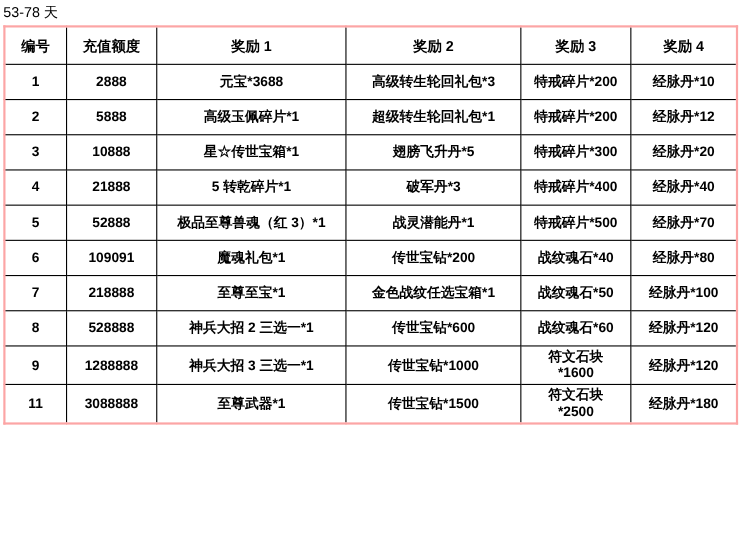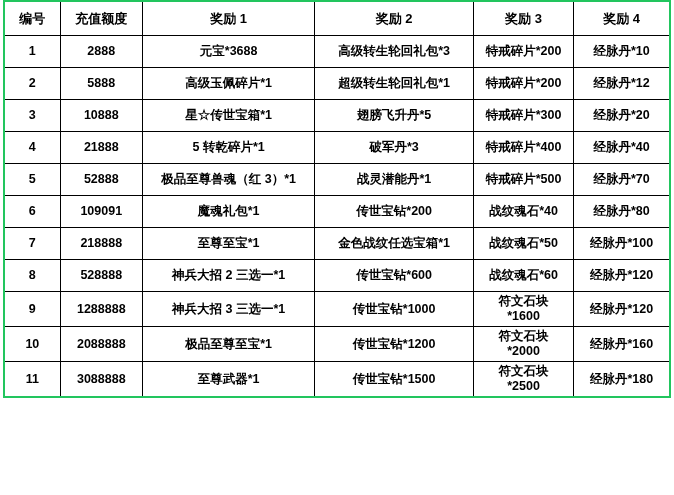--- a/index.html
+++ b/index.html
@@ -25,21 +25,21 @@
     line-height: 16px;
     padding: 3px 0 4px 3px;
     font-family: "Liberation Sans", sans-serif;
     color: #000000;
   }
   table.reward-table {
     border-collapse: collapse;
     table-layout: fixed;
     width: 668px;
     margin-left: 3px;
-    border: 2px solid #22c55e;
+    border: 2px solid #fca5a5;
   }
   table.reward-table td,
   table.reward-table th {
     border: 1px solid #000000;
     text-align: center;
     vertical-align: middle;
     font-size: 12.5px;
     font-weight: bold;
     padding: 2px 1px;
     line-height: 15px;
@@ -59,20 +59,21 @@
   col.c3 { width: 158px; }
   col.c4 { width: 100px; }
   col.c5 { width: 96px; }
 
   .tall td { height: 45px; }
 </style>
 </head>
 <body>
 
 <div class="page">
+  <div class="caption">53-78 天</div>
 
   <table class="reward-table">
     <colgroup>
       <col class="c0">
         <col class="c1">
         <col class="c2">
         <col class="c3">
         <col class="c4">
         <col class="c5">
     </colgroup>
@@ -153,28 +154,20 @@
         </tr>
         <tr class="tall">
           <td>9</td>
           <td>1288888</td>
           <td>神兵大招 3 三选一*1</td>
           <td>传世宝钻*1000</td>
           <td>符文石块<br>*1600</td>
           <td>经脉丹*120</td>
         </tr>
         <tr class="tall">
-          <td>10</td>
-          <td>2088888</td>
-          <td>极品至尊至宝*1</td>
-          <td>传世宝钻*1200</td>
-          <td>符文石块<br>*2000</td>
-          <td>经脉丹*160</td>
-        </tr>
-        <tr class="tall">
           <td>11</td>
           <td>3088888</td>
           <td>至尊武器*1</td>
           <td>传世宝钻*1500</td>
           <td>符文石块<br>*2500</td>
           <td>经脉丹*180</td>
         </tr>
       </tbody>
   </table>
 </div>

